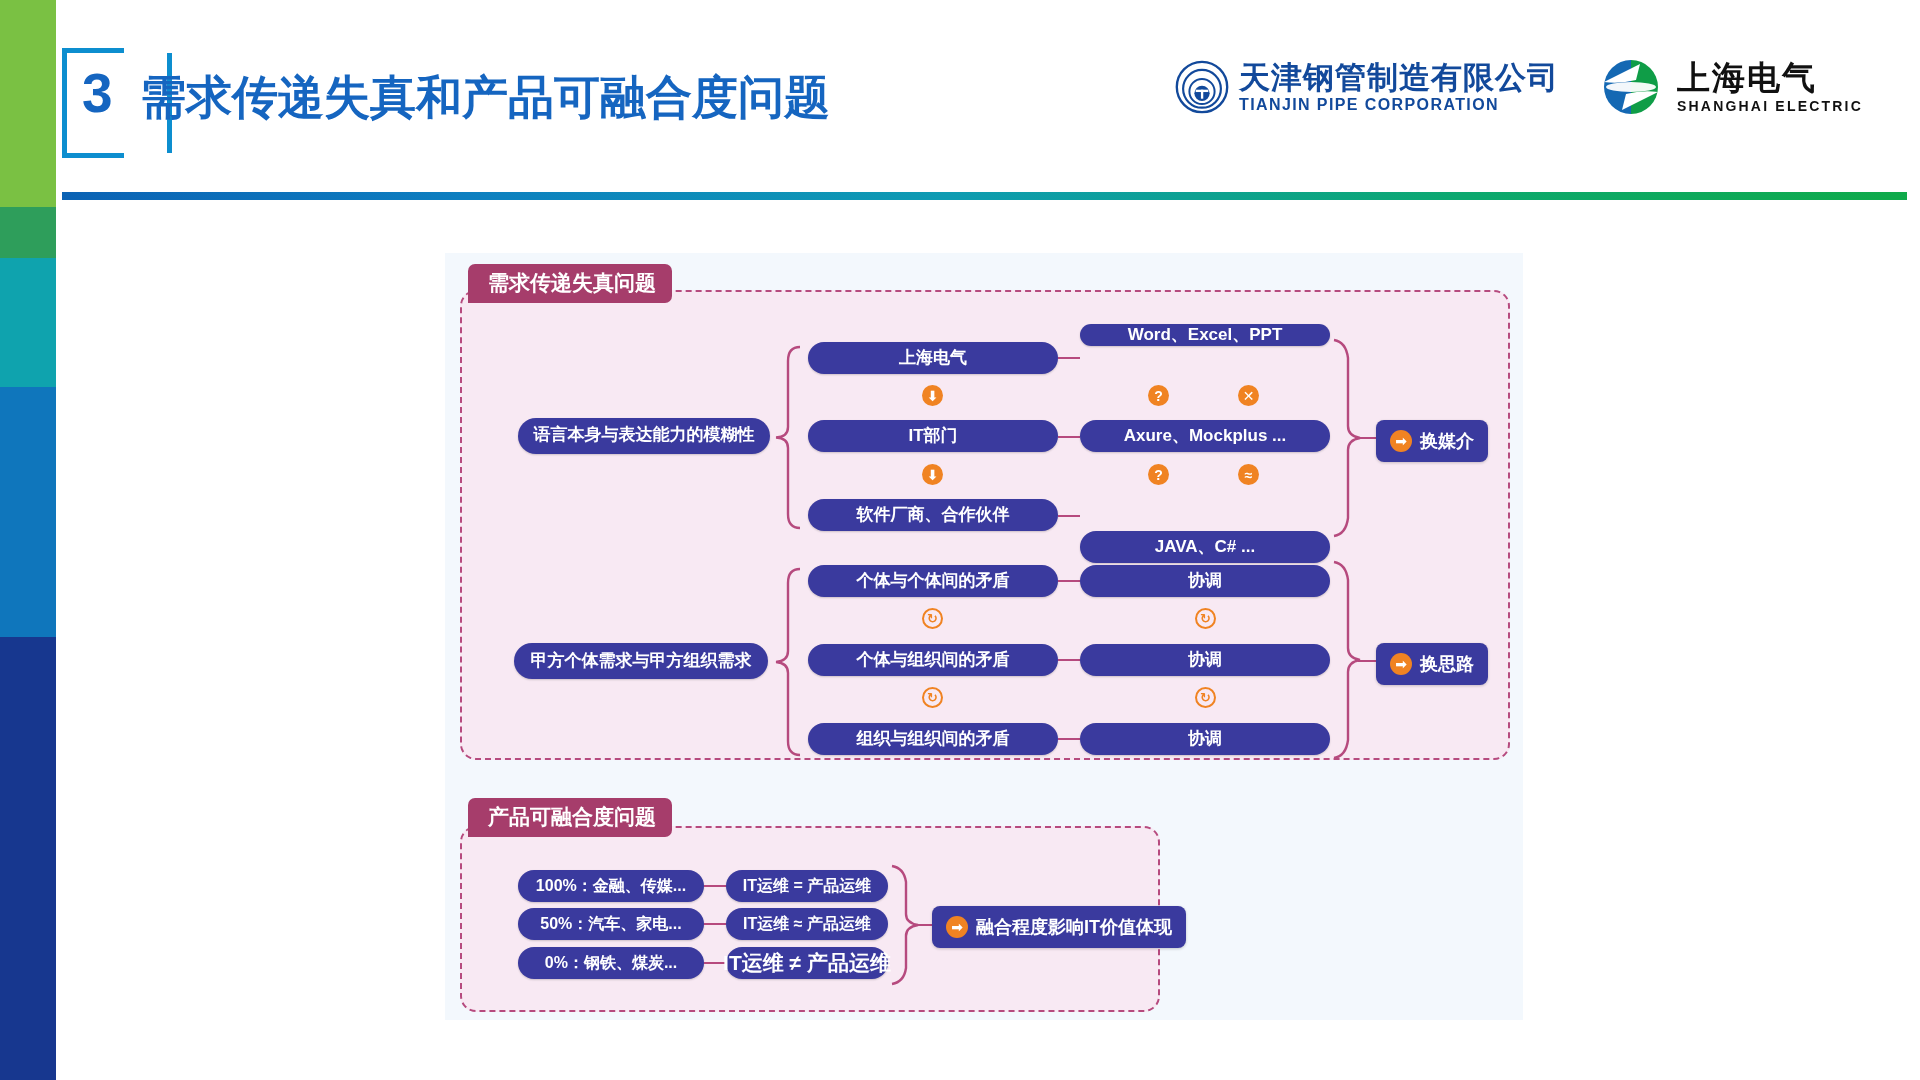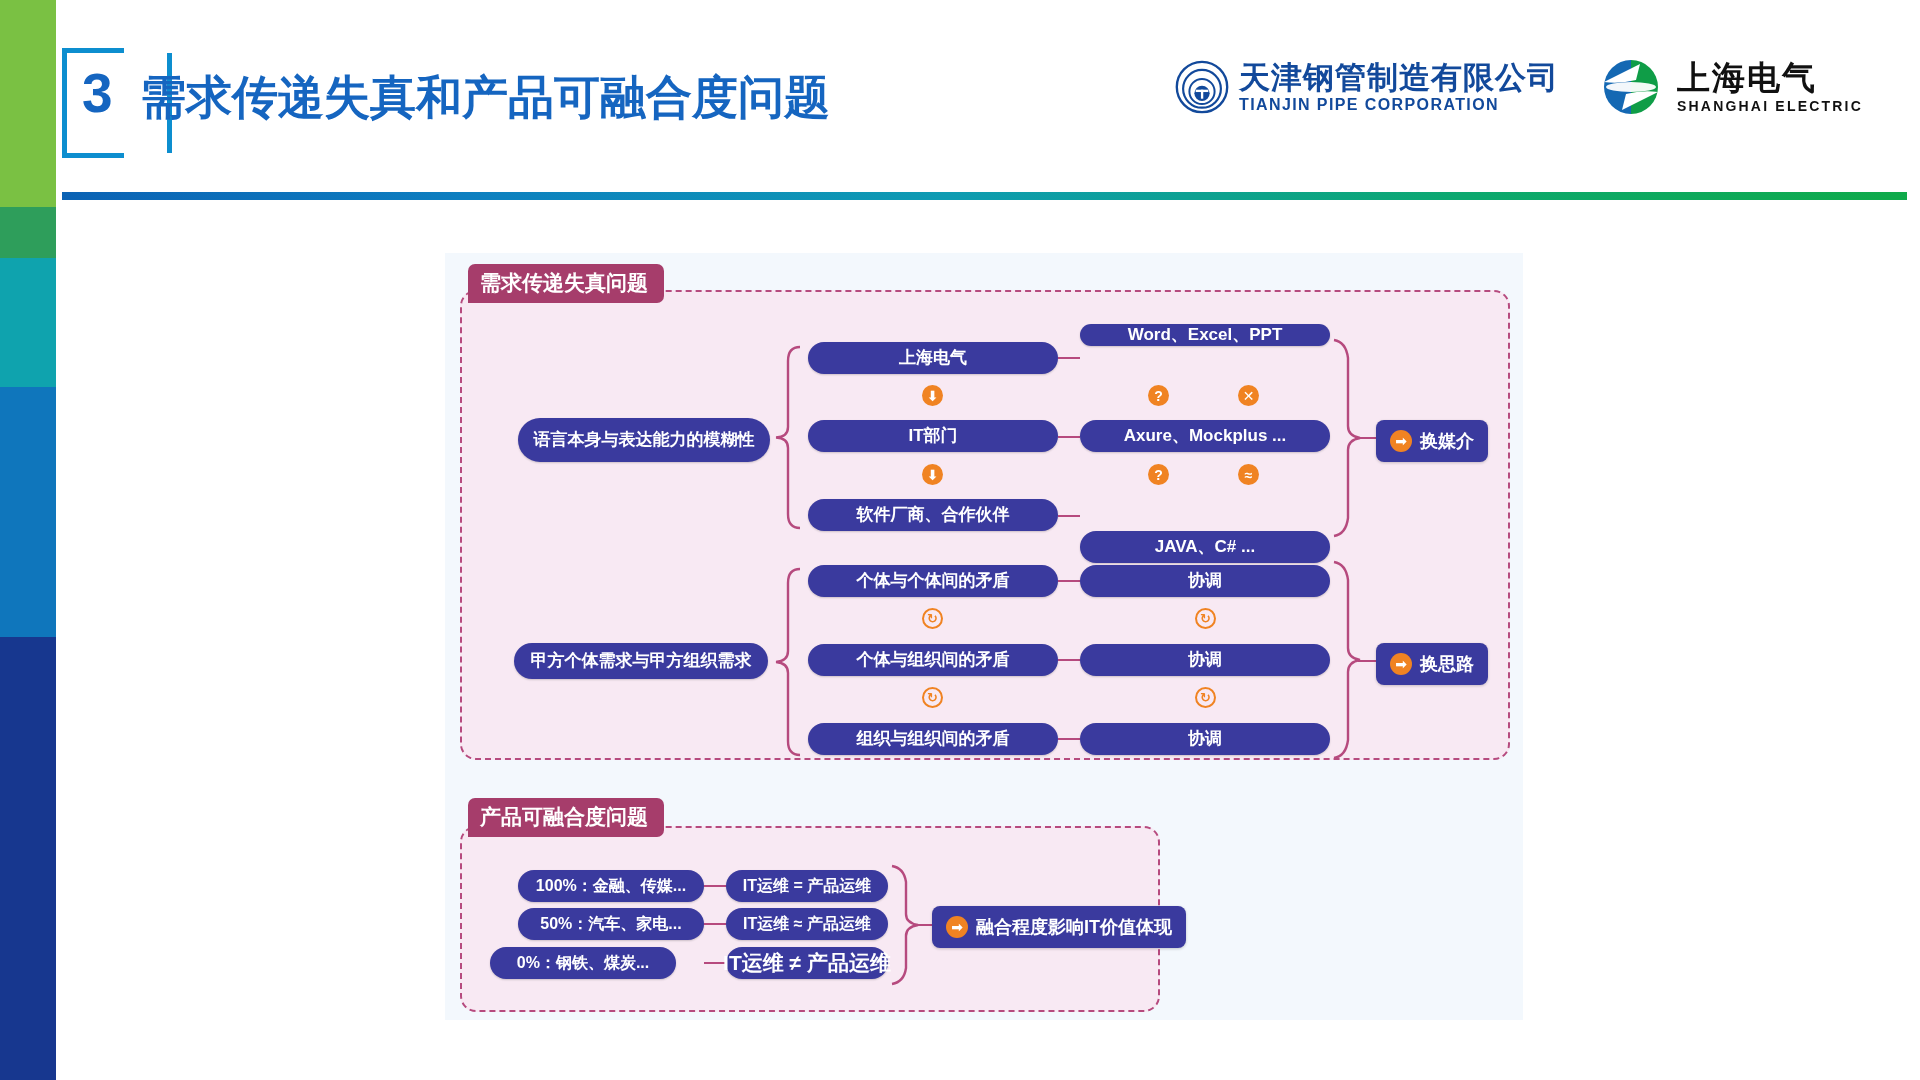--- a/index.html
+++ b/index.html
@@ -40,21 +40,21 @@
      background:linear-gradient(90deg,#0b62b4 0%,#0d7fc0 22%,#0e9bb2 48%,#0ca86f 76%,#0faa4a 100%); }
 
   
   .panel { position:absolute; left:445px; top:253px; width:1078px; height:767px; background:#f3f8fd; }
 
   .group { position:absolute; border:2px dashed #b64a7e; border-radius:16px; background:#f8e9f3; }
   .g1 { left:460px; top:290px; width:1050px; height:470px; }
   .g2 { left:460px; top:826px; width:700px; height:186px; }
 
   .tab { position:absolute; background:#a63d6b; color:#ffffff; font-size:21px; font-weight:bold;
-     padding:7px 16px 9px 12px; border-radius:7px 7px 7px 0; line-height:1.1; white-space:nowrap; }
+     padding:7px 16px 9px 20px; border-radius:7px 7px 7px 0; line-height:1.1; white-space:nowrap; }
   .tab1 { left:468px; top:264px; }
   .tab2 { left:468px; top:798px; }
 
   
   .pill { position:absolute; background:#3a3a9e; color:#ffffff; font-weight:bold;
      display:flex; align-items:center; justify-content:center; text-align:center;
      border-radius:22px; font-size:17px; line-height:1.15; white-space:nowrap;
      box-shadow:0 1px 2px rgba(0,0,0,.18); }
 
   
@@ -124,21 +124,21 @@
     </div>
   </div>
 
   <div class="head-rule"></div>
 
   <div class="panel"></div>
 
   <div class="group g1"></div>
   <div class="tab tab1">需求传递失真问题</div>
 
-  <div class="pill" style="left:518px;top:418px;width:252px;height:44px;">语言本身与表达能力的模糊性</div>
+  <div class="pill" style="left:518px;top:418px;width:252px;height:36px;font-family:Liberation Mono, monospace;">语言本身与表达能力的模糊性</div>
 
   <svg class="brace" style="left:770px;top:345px;width:32px;height:185px;" viewBox="0 0 32 185">
     <path d="M30 2 Q18 2 18 16 L18 82 Q18 92 6 92.5 Q18 93 18 103 L18 169 Q18 183 30 183"></path>
   </svg>
 
   <div class="pill" style="left:808px;top:342px;width:250px;height:32px;">上海电气</div>
   <div class="pill" style="left:808px;top:420px;width:250px;height:32px;">IT部门</div>
   <div class="pill" style="left:808px;top:499px;width:250px;height:32px;">软件厂商、合作伙伴</div>
 
   <div class="ico" style="left:922px;top:385px;">⬇</div>
@@ -199,21 +199,21 @@
   <div class="chip" style="left:1376px;top:643px;">
     <span class="cico">➡</span>
     <span>换思路</span>
   </div>
 
   <div class="group g2"></div>
   <div class="tab tab2">产品可融合度问题</div>
 
   <div class="pill" style="left:518px;top:870px;width:186px;height:32px;font-size:16px;">100%：金融、传媒...</div>
   <div class="pill" style="left:518px;top:908px;width:186px;height:32px;font-size:16px;">50%：汽车、家电...</div>
-  <div class="pill" style="left:490px;top:947px;width:186px;height:32px;font-size:16px;text-align:center;">0%：钢铁、煤炭...</div>
+  <div class="pill" style="left:518px;top:947px;width:186px;height:32px;font-size:16px;text-align:center;">0%：钢铁、煤炭...</div>
 
   <div class="conn" style="left:704px;top:885px;width:22px;"></div>
   <div class="conn" style="left:704px;top:923px;width:22px;"></div>
   <div class="conn" style="left:704px;top:962px;width:22px;"></div>
 
   <div class="pill" style="left:726px;top:870px;width:162px;height:32px;font-size:16px;">IT运维 = 产品运维</div>
   <div class="pill" style="left:726px;top:908px;width:162px;height:32px;font-size:16px;">IT运维 ≈ 产品运维</div>
   <div class="pill" style="left:726px;top:947px;width:162px;height:32px;font-size:21px;">IT运维 ≠ 产品运维</div>
 
   <svg class="brace" style="left:890px;top:864px;width:30px;height:122px;" viewBox="0 0 30 122">

